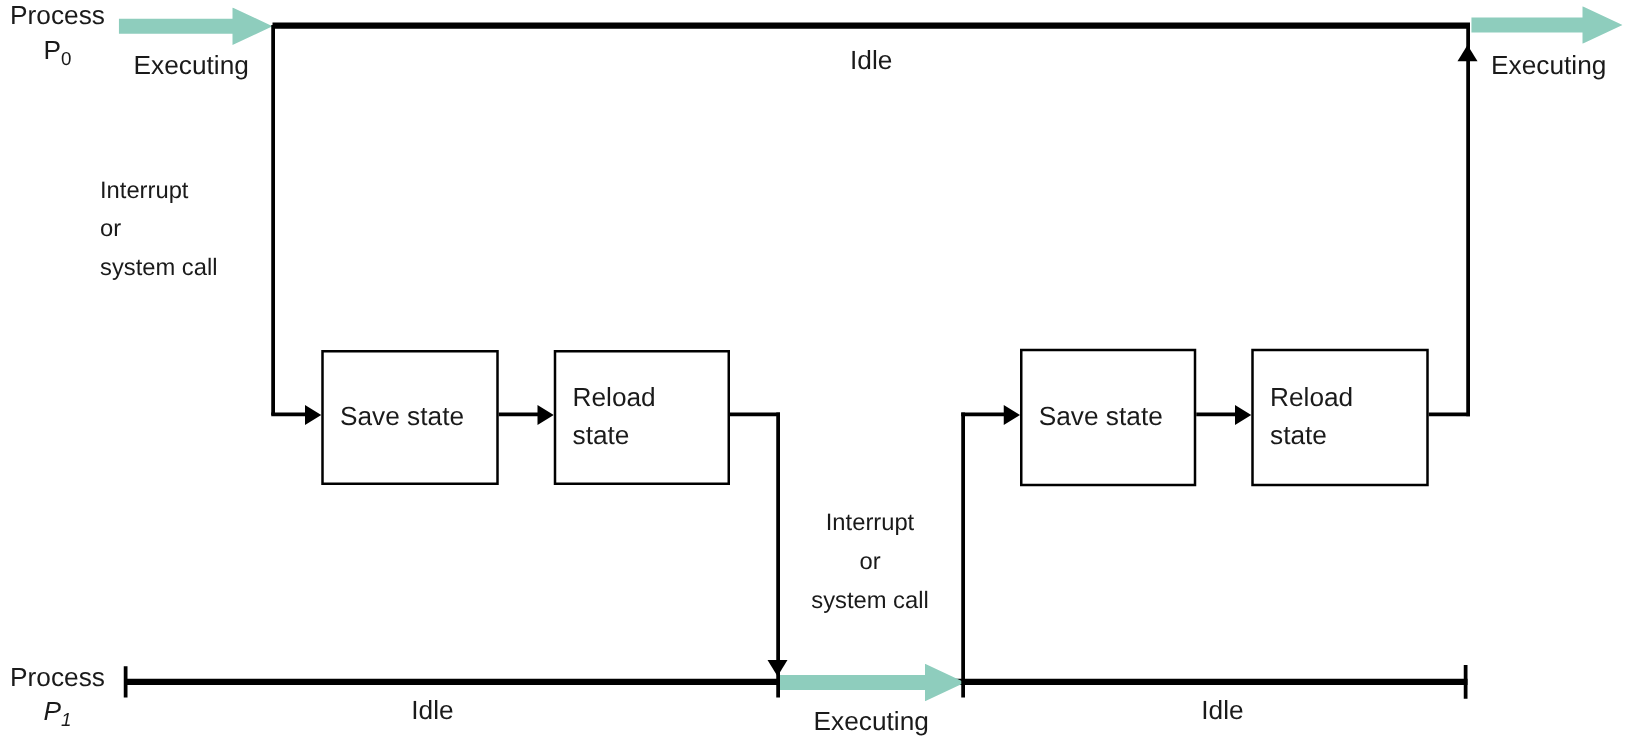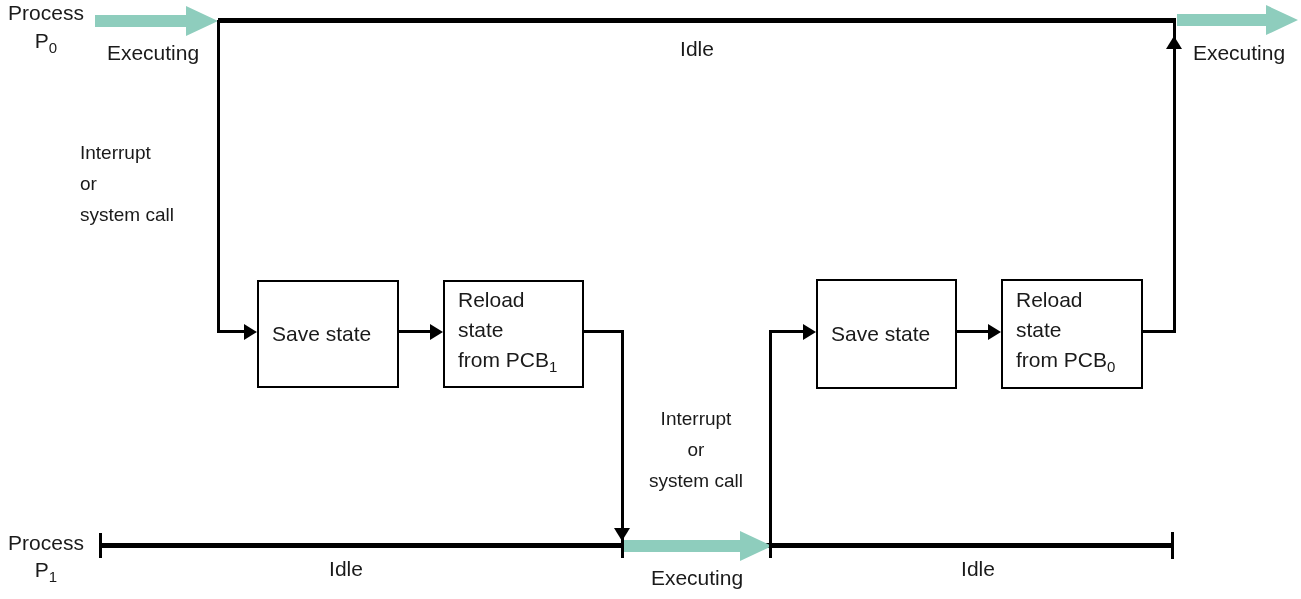--- a/index.html
+++ b/index.html
@@ -69,21 +69,20 @@
   <div class="box" style="left:257px;top:280px;width:142px;height:108px;">
     <div>Save state</div>
   </div>
 
   <div class="hline" style="left:399px;top:330px;width:32px;"></div>
   <div class="ah ah-right" style="left:430px;top:324px;"></div>
 
   <div class="box" style="left:443px;top:280px;width:141px;height:108px;">
     <div>Reload</div>
     <div>state</div>
-    <div><span>from PCB</span><sub>1</sub></div>
   </div>
 
   <div class="hline" style="left:584px;top:330px;width:40px;"></div>
   <div class="vline" style="left:621px;top:330px;height:228px;"></div>
   <div class="ah ah-down" style="left:614px;top:528px;"></div>
 
   <div class="iblock center" style="left:596px;top:403px;width:200px;">
     <div>Interrupt</div>
     <div>or</div>
     <div>system call</div>
@@ -107,23 +106,22 @@
   <div class="box" style="left:816px;top:279px;width:141px;height:110px;">
     <div>Save state</div>
   </div>
 
   <div class="hline" style="left:957px;top:330px;width:32px;"></div>
   <div class="ah ah-right" style="left:988px;top:324px;"></div>
 
   <div class="box" style="left:1001px;top:279px;width:142px;height:110px;">
     <div>Reload</div>
     <div>state</div>
-    <div><span>from PCB</span><sub>0</sub></div>
   </div>
 
   <div class="hline" style="left:1143px;top:330px;width:33px;"></div>
   <div class="vline" style="left:1173px;top:22px;height:311px;"></div>
   <div class="ah ah-up" style="left:1166px;top:36px;"></div>
 
   <div class="lbl center" style="left:0;top:530px;width:92px;">Process</div>
-  <div class="lbl center psym" style="left:0;top:557px;width:92px;"><span>P</span><sub>1</sub></div>
+  <div class="lbl center psym" style="left:0;top:557px;width:92px;font-style:italic;"><span>P</span><sub>1</sub></div>
 
 </div>
 
 </body></html>

